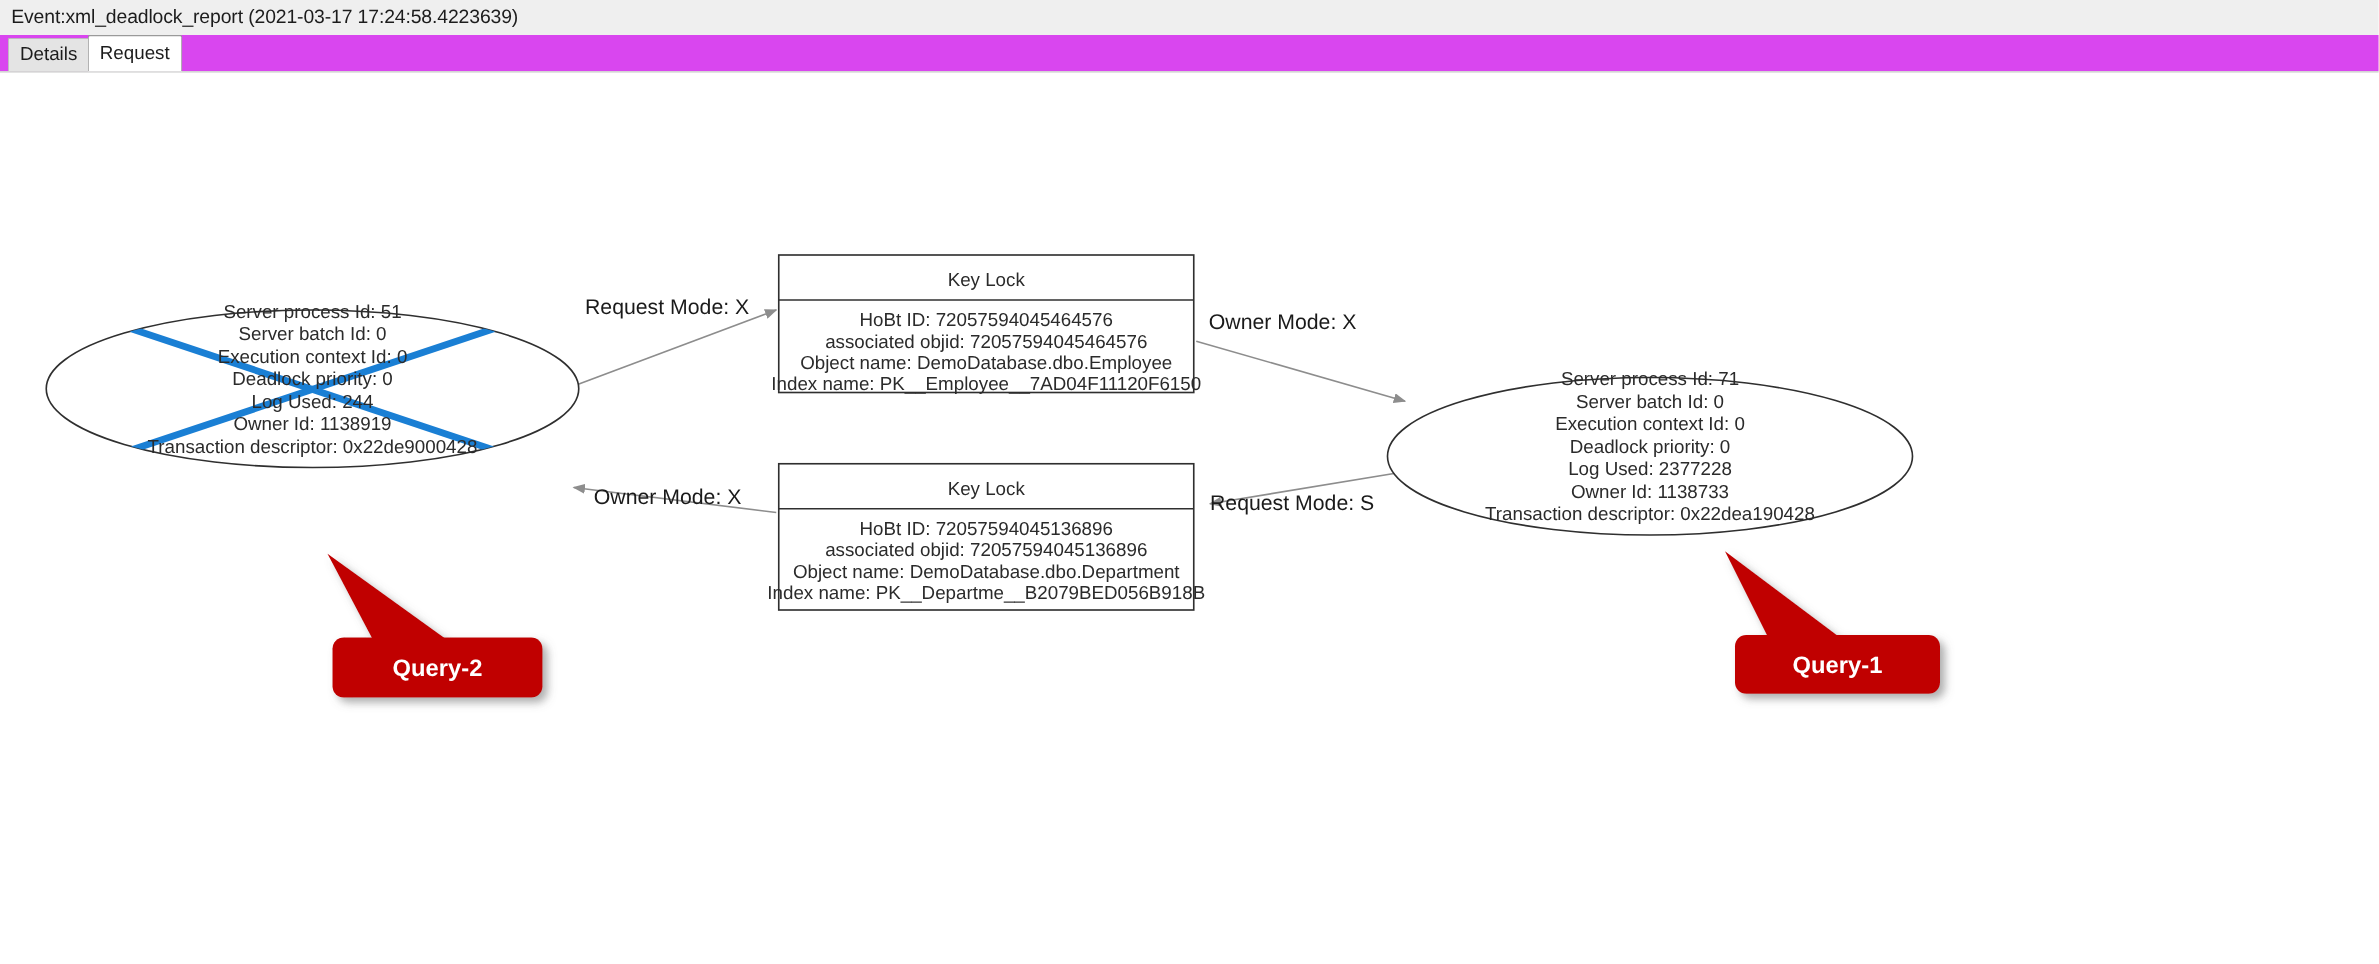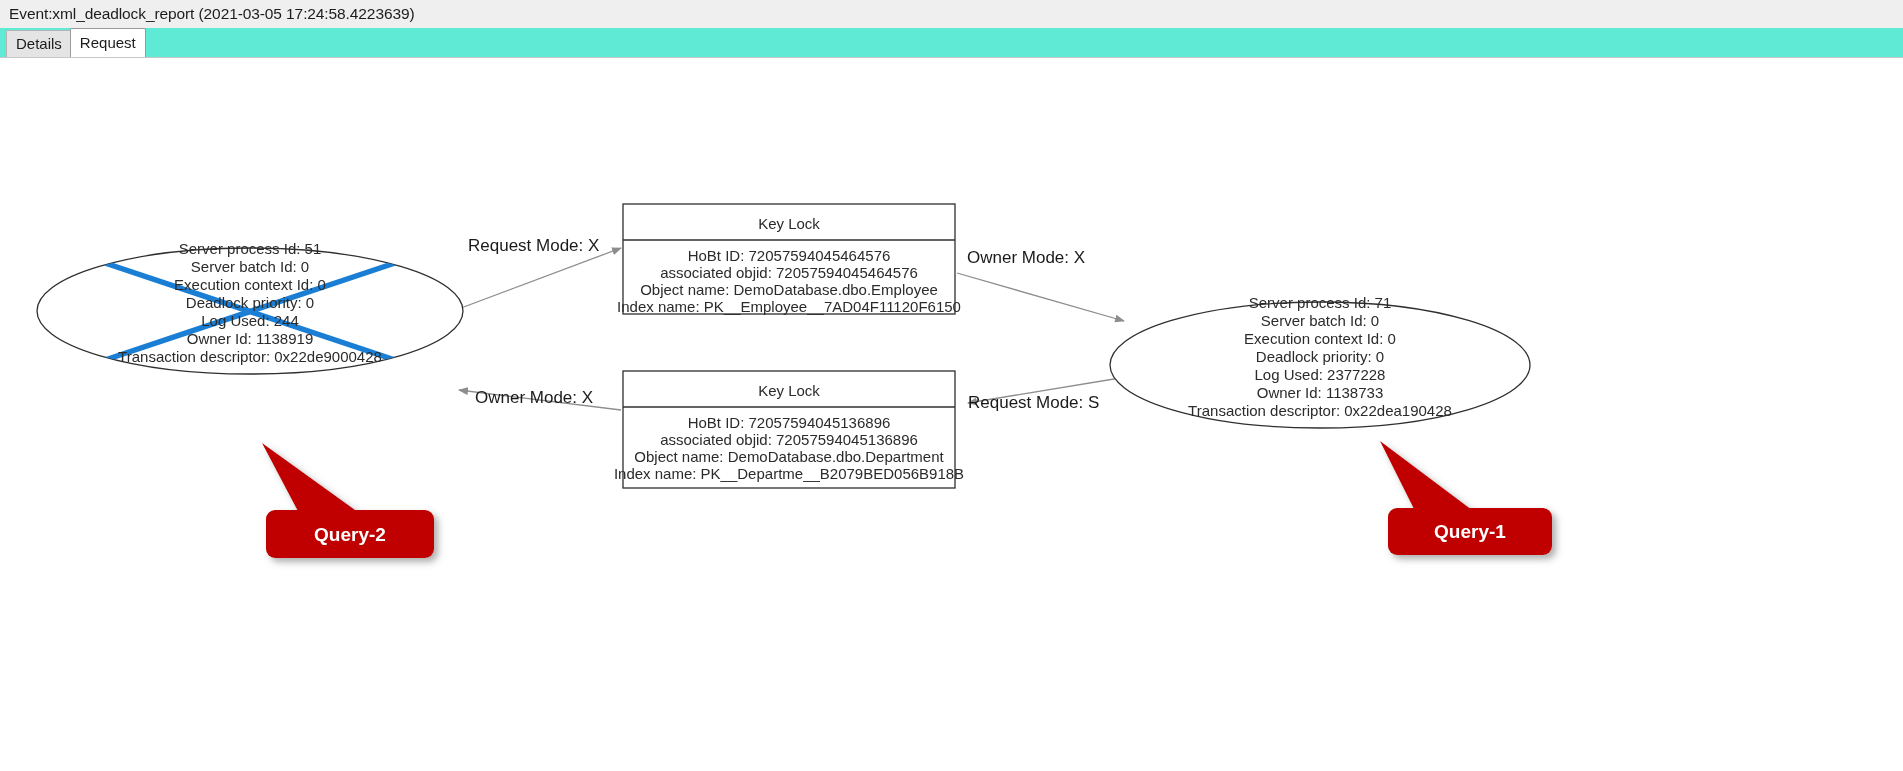--- a/index.html
+++ b/index.html
@@ -32,21 +32,21 @@
     white-space: nowrap;
     letter-spacing: -0.1px;
   }
 
   
   #tab-strip {
     position: absolute;
     left: 0; top: 28px;
     width: 1903px;
     height: 29px;
-    background: #5eead4;
+    background: #d946ef;
     display: flex;
     align-items: flex-end;
     padding-left: 6px;
     box-sizing: border-box;
   }
   .tab {
     font-size: 15px;
     color: #1c1c1c;
     padding: 3px 9px 4px 9px;
     border: 1px solid #b4b4b4;
@@ -120,21 +120,21 @@
   .edge-line {
     fill: none;
     stroke: #8d8d8d;
     stroke-width: 1.3;
   }
 </style>
 </head>
 <body>
 
 <div id="header-bar">
-  <span id="event-title">Event:xml_deadlock_report (2021-03-05 17:24:58.4223639)</span>
+  <span id="event-title">Event:xml_deadlock_report (2021-03-17 17:24:58.4223639)</span>
 </div>
 
 <div id="tab-strip">
   <div class="tab">
     <span>Details</span>
   </div>
   <div class="tab active">
     <span>Request</span>
   </div>
 </div>

